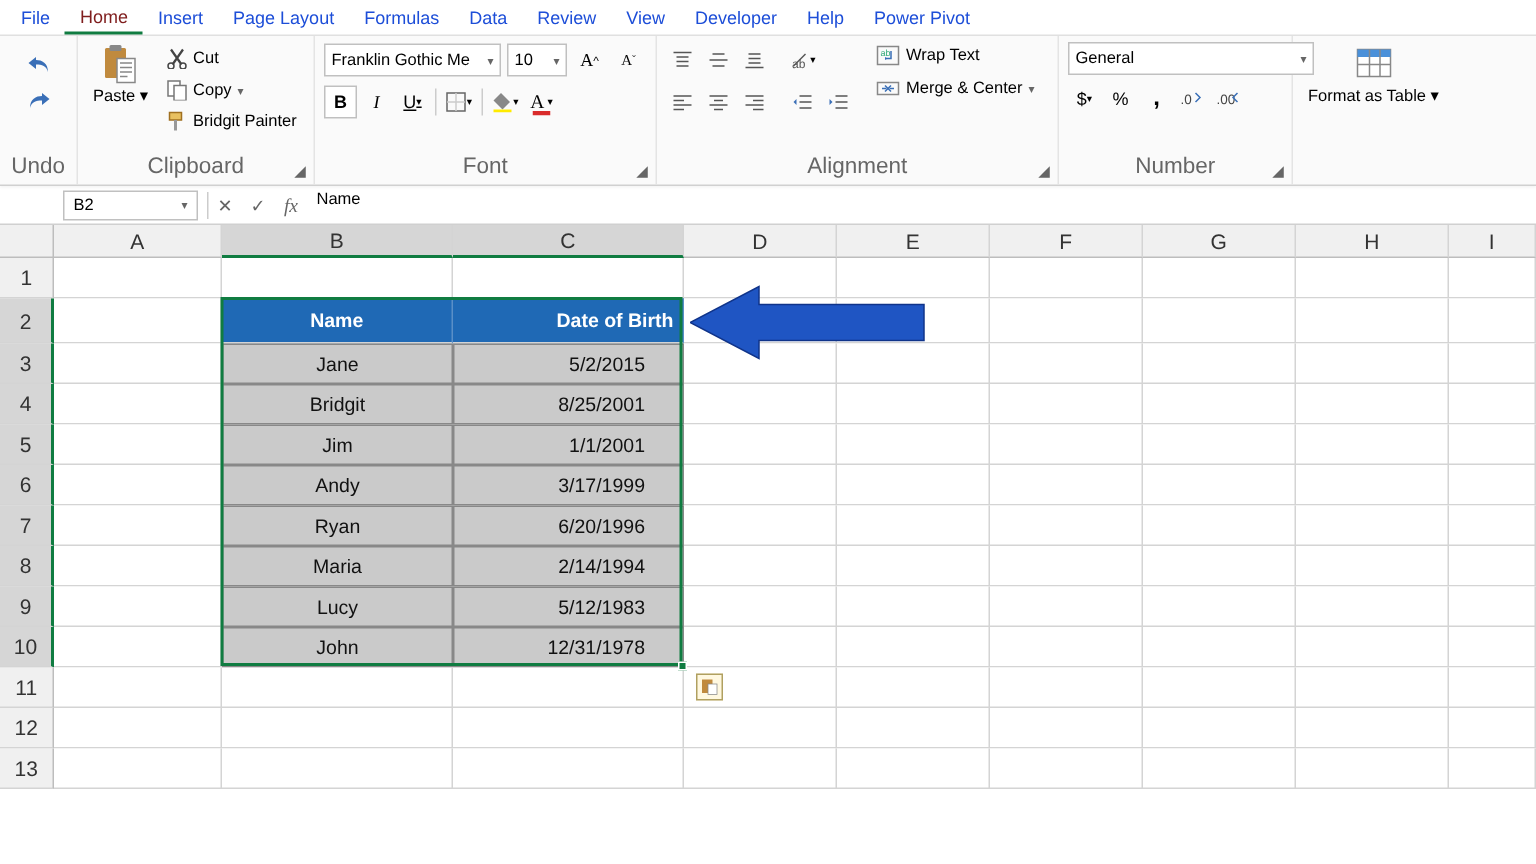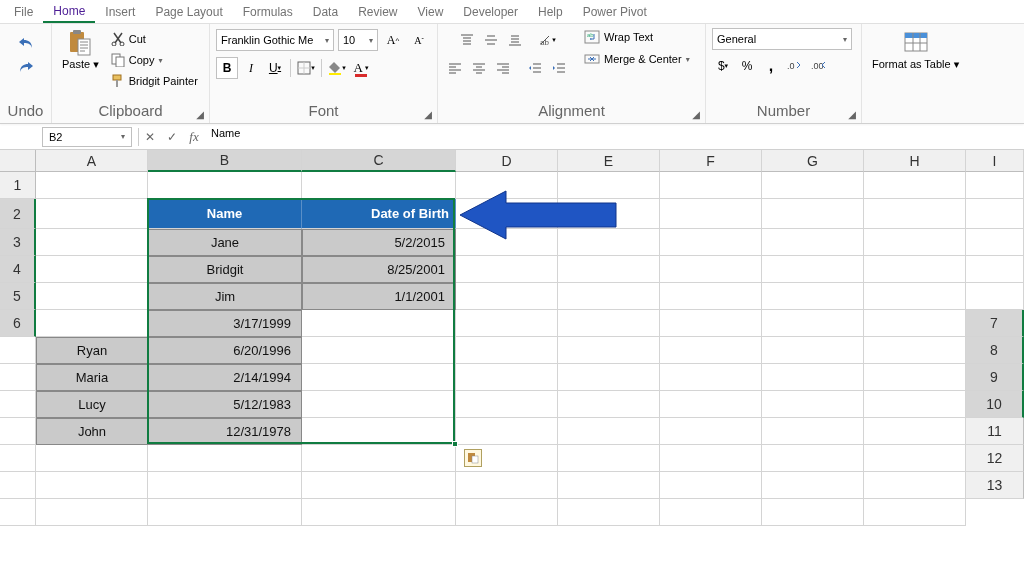--- a/index.html
+++ b/index.html
@@ -1,34 +1,34 @@
 <!DOCTYPE html>
 <html><head>
 <meta charset="utf-8">
 <style>
 * { box-sizing: border-box; margin: 0; padding: 0; font-family: "Segoe UI", sans-serif; }
 body { background: #fff; width: 1024px; height: 576px; overflow: hidden; font-size: 12px; }
 
 
 .menubar { display: flex; height: 24px; align-items: center; padding: 0 4px; border-bottom: 1px solid #e0e0e0; }
-.menubar .item { padding: 3px 10px; color: #737373; cursor: default; }
-.menubar .item.active { color: #4c1d95; border-bottom: 2px solid #107c41; }
+.menubar .item { padding: 3px 10px; color: #1d4ed8; cursor: default; }
+.menubar .item.active { color: #7f1d1d; border-bottom: 2px solid #107c41; }
 
 
 .ribbon { display: flex; height: 100px; background: #fafafa; border-bottom: 1px solid #d0d0d0; box-shadow: 0 1px 2px rgba(0,0,0,.05); }
 .group { display: flex; flex-direction: column; justify-content: space-between; border-right: 1px solid #e4e4e4; padding: 4px 6px 2px; position: relative; }
 .group-label { text-align: center; font-size: 15px; color: #666; padding: 2px 0; }
 .group-body { display: flex; align-items: flex-start; gap: 4px; flex: 1; }
 .dlg-launcher { position: absolute; right: 3px; bottom: 3px; width: 12px; height: 12px; display:flex; align-items:center; justify-content:center; color:#666; font-size:10px; }
 
 .big-btn { display: flex; flex-direction: column; align-items: center; justify-content: space-between; padding: 2px 4px; gap: 2px; }
 .big-btn .icon { width: 26px; height: 26px; display:flex; align-items:center; justify-content:center; }
 .big-btn .lbl { font-size: 11px; text-align:center; line-height: 1.1; }
 
-.row { display:flex; align-items:center; gap:2px; height: 24px; justify-content: center; }
+.row { display:flex; align-items:center; gap:2px; height: 24px; }
 .col { display:flex; flex-direction:column; gap:2px; }
 
 .small-btn { width: 22px; height: 22px; display:flex; align-items:center; justify-content:center; border:1px solid transparent; }
 .small-btn.boxed { border:1px solid #c0c0c0; background:#fff; }
 
 .dropdown-field { height:22px; border:1px solid #c0c0c0; background:#fff; display:flex; align-items:center; padding:0 4px; font-size:11px; justify-content:space-between; gap:4px; }
 .dropdown-field .caret { font-size:8px; color:#666; }
 
 .inline-btn { display:flex; align-items:center; gap:4px; padding:2px 4px; font-size:11px; }
 
@@ -48,21 +48,21 @@
 .sheet .hdr { background:#f0f0f0; color:#333; border-bottom:1px solid #bdbdbd; font-size:14px; }
 .sheet .hdr.sel { background:#d6d6d6; border-bottom:2px solid #107c41; }
 .sheet .rowhdr { background:#f0f0f0; color:#333; border-right:1px solid #bdbdbd; font-size:14px; justify-content:center; }
 .sheet .rowhdr.sel { background:#d6d6d6; border-right:2px solid #107c41; }
 .sheet .cell { background:#fff; }
 
 
 .tbl-header { background:#1f69b5 !important; color:#fff; font-weight:bold; font-size:17px; border-right:1px solid #5a8fc7 !important; }
 .tbl-cell { background:#cacaca !important; border:1px solid #888 !important; font-size:17px; color:#111; }
 .tbl-cell.name { justify-content:center; }
-.tbl-cell.dob { justify-content:flex-end; padding-right:10px; }
+.tbl-cell.dob { justify-content:flex-end; padding-right:25px; }
 
 
 .selection-box { position:absolute; border:2px solid #107c41; pointer-events:none; }
 .selection-handle { position:absolute; width:6px; height:6px; background:#107c41; border:1px solid #fff; }
 
 
 .arrow-annot { position:absolute; left:462px; top:192px; pointer-events:none; }
 
 
 .paste-badge { position:absolute; width:18px; height:18px; border:1px solid #b0a060; background:#fff8e0; display:flex; align-items:center; justify-content:center; font-size:10px; }
@@ -281,21 +281,21 @@
             <span style="font-size:8px;color:#666">▾</span>
         </div>
       </div>
     </div>
     <div class="group-label">Alignment</div>
     <div class="dlg-launcher">◢</div>
   </div>
 
   <div class="group" style="width:156px">
     <div class="group-body col" style="gap:4px;width:100%">
-      <div class="dropdown-field" style="width:140px">
+      <div class="dropdown-field" style="width:164px">
         <span>General</span>
           <span class="caret">▾</span>
       </div>
       <div class="row">
         <div class="small-btn">$ <span style="font-size:7px">▾</span></div>
         <div class="small-btn">%</div>
         <div class="small-btn" style="font-size:16px;font-weight:bold">,</div>
         <div class="small-btn">
             <svg width="16" height="12">
               <text x="0" y="9" font-size="9" fill="#444">.0</text>
@@ -399,20 +399,21 @@
     <div class="cell tbl-cell name">Jim</div>
     <div class="cell tbl-cell dob">1/1/2001</div>
     <div class="cell"></div>
     <div class="cell"></div>
     <div class="cell"></div>
     <div class="cell"></div>
     <div class="cell"></div>
     <div class="cell"></div>
     <div class="rowhdr sel">6</div>
     <div class="cell"></div>
+    <div class="cell tbl-cell name">Andy</div>
     <div class="cell tbl-cell dob">3/17/1999</div>
     <div class="cell"></div>
     <div class="cell"></div>
     <div class="cell"></div>
     <div class="cell"></div>
     <div class="cell"></div>
     <div class="cell"></div>
     <div class="rowhdr sel">7</div>
     <div class="cell"></div>
     <div class="cell tbl-cell name">Ryan</div>

